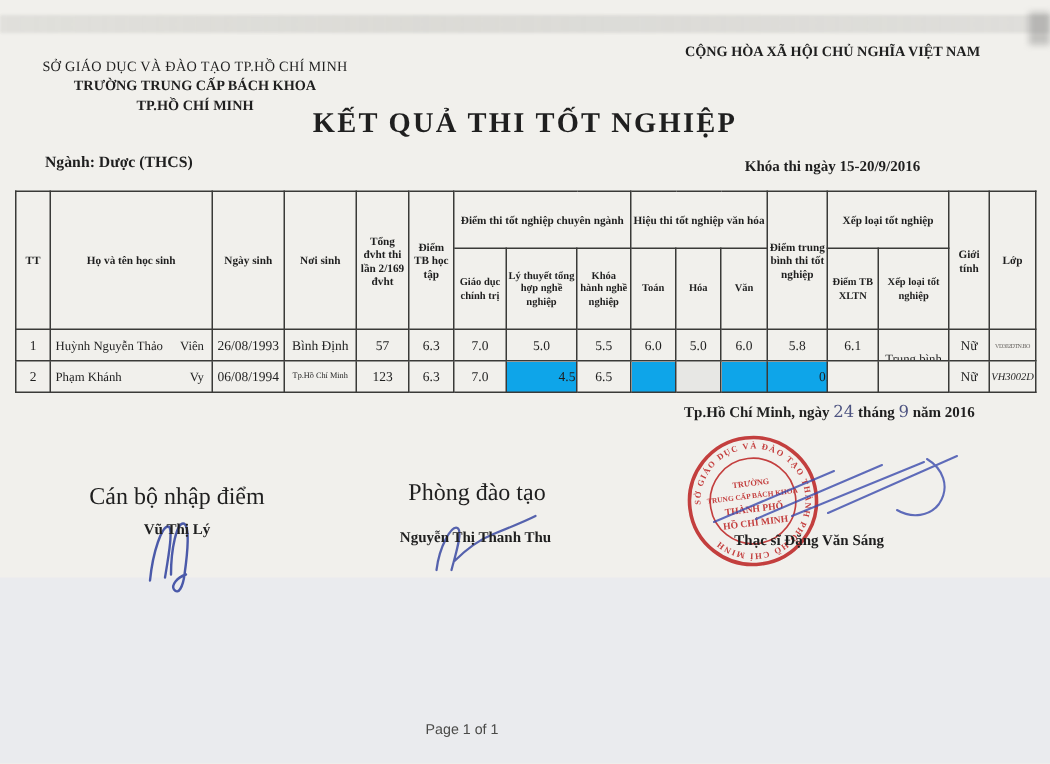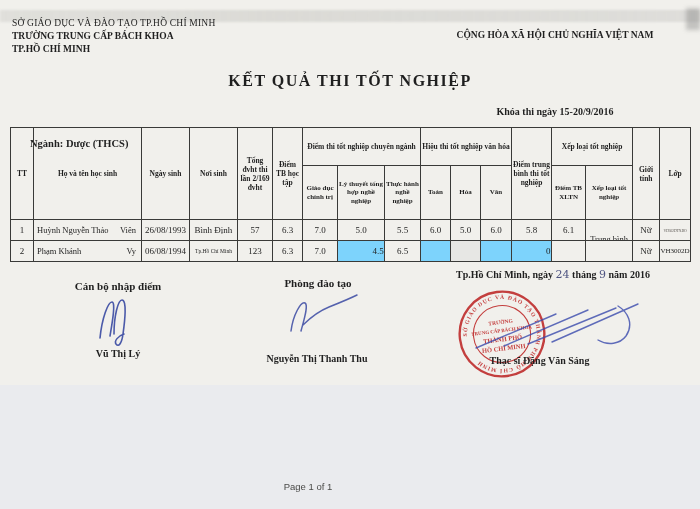--- a/index.html
+++ b/index.html
@@ -9,50 +9,50 @@
     font-family:"Liberation Serif","DejaVu Serif",serif;
     color:#1f1f1f;
   }
   
   .scan-top{position:absolute;left:0;top:10px;width:700px;height:12px;
     background:linear-gradient(90deg,rgba(150,150,145,.18),rgba(170,170,165,.30) 40%,rgba(150,150,148,.22) 75%,rgba(120,120,118,.15));
     filter:blur(1px);}
   .scan-bottom{position:absolute;left:0;top:385px;width:700px;height:124px;background:rgba(226,229,242,.45);}
   .scan-corner{position:absolute;right:0;top:8px;width:14px;height:22px;background:rgba(110,110,108,.35);filter:blur(2px);}
 
-  .hdr-left{position:absolute;left:12px;top:17px;width:236px;text-align:left;font-size:9.5px;line-height:13px;}
+  .hdr-left{position:absolute;left:12px;top:39px;width:236px;text-align:center;font-size:9.5px;line-height:13px;}
   .hdr-left .l1{font-weight:normal;letter-spacing:.2px;}
   .hdr-left .l2,.hdr-left .l3{font-weight:bold;}
   .hdr-right{position:absolute;left:425px;top:29px;width:260px;text-align:center;font-size:9.5px;line-height:13px;font-weight:bold;}
   .hdr-right .l2{font-size:9px;}
   .doc-title{position:absolute;left:0;top:72px;width:700px;text-align:center;
-    font-size:16px;font-weight:bold;letter-spacing:1.5px;}
-  .major{position:absolute;left:30px;top:103px;font-size:10.5px;font-weight:bold;margin-top:35px;}
+    font-size:19px;font-weight:bold;letter-spacing:1.5px;}
+  .major{position:absolute;left:30px;top:103px;font-size:10.5px;font-weight:bold;}
   .session{position:absolute;left:430px;top:106px;width:250px;text-align:center;font-size:10px;font-weight:bold;}
 
   
   .tbl-wrap{position:absolute;left:10px;top:127px;}
   table{border-collapse:collapse;table-layout:fixed;width:680px;background:transparent;}
   th,td{border:1px solid #3a3a38;padding:0;overflow:hidden;}
   th{font-weight:bold;font-size:7.5px;line-height:9px;vertical-align:middle;padding:1px;}
   th.sub{font-size:7px;line-height:8.5px;}
   td{font-size:9px;text-align:center;vertical-align:middle;height:20px;}
   tr.hrow1{height:38px;} tr.hrow2{height:54px;} tr.drow{height:20px;}
   td.name-cell{text-align:left;}
   .name-flex{display:flex;justify-content:space-between;padding:0 5px 0 3px;font-size:8.5px;}
   td.small-txt{font-size:5.5px;}
   td.tiny-txt{font-size:4px;color:#66625e;letter-spacing:-0.3px;}
-  td.shade{background:#7dd3fc;padding-left:34px;}
+  td.shade{background:#0ea5e9;padding-left:34px;}
   td.shade-lt{background:#e7e7e4;}
   td.rank-cell{vertical-align:bottom;font-size:8.5px;padding-bottom:0;}
   td.rank-cell span{position:relative;top:4px;}
 
   
   .sig-block{position:absolute;text-align:center;}
-  .sig-title{font-size:11px;font-weight:bold;}
+  .sig-title{font-size:16px;font-weight:normal;margin-top:43px;}
   .sig-name{font-size:10px;font-weight:bold;}
   .blk-canbo{left:38px;top:280px;width:160px;}
   .blk-phong{left:238px;top:277px;width:160px;}
   .blk-right{left:428px;top:268px;width:250px;}
   .date-line{font-size:10px;font-weight:bold;white-space:nowrap;}
   .hand{font-family:"DejaVu Serif",serif;font-weight:normal;color:#4d5380;font-size:11px;}
   .hieu-truong{font-size:10px;font-weight:bold;margin-top:1px;margin-right:40px;}
   .name-canbo{position:absolute;left:38px;top:348px;width:160px;text-align:center;}
   .name-phong{position:absolute;left:222px;top:353px;width:190px;text-align:center;}
   .name-hieutruong{position:absolute;left:442px;top:355px;width:195px;text-align:center;}
@@ -116,21 +116,21 @@
     <th colspan="3">Điểm thi tốt nghiệp chuyên ngành</th>
     <th colspan="3">Hiệu thi tốt nghiệp văn hóa</th>
     <th rowspan="2">Điểm trung bình thi tốt nghiệp</th>
     <th colspan="2">Xếp loại tốt nghiệp</th>
     <th rowspan="2">Giới tính</th>
     <th rowspan="2">Lớp</th>
   </tr>
   <tr class="hrow2">
     <th class="sub">Giáo dục chính trị</th>
     <th class="sub">Lý thuyết tổng hợp nghề nghiệp</th>
-    <th class="sub">Thực hành nghề nghiệp</th>
+    <th class="sub">Khóa hành nghề nghiệp</th>
     <th class="sub">Toán</th>
     <th class="sub">Hóa</th>
     <th class="sub">Văn</th>
     <th class="sub">Điểm TB XLTN</th>
     <th class="sub">Xếp loại tốt nghiệp</th>
   </tr>
   <tr class="drow">
     <td>1</td>
     <td class="name-cell">
       <div class="name-flex">
@@ -169,21 +169,21 @@
     <td>7.0</td>
     <td class="shade">4.5</td>
     <td>6.5</td>
     <td class="shade"></td>
     <td class="shade-lt"></td>
     <td class="shade"></td>
     <td class="shade">0.0</td>
     <td></td>
     <td></td>
     <td>Nữ</td>
-    <td style="font-size:7px;">VH3002D</td>
+    <td style="font-size:7px;font-style:italic;">VH3002D</td>
   </tr>
 </tbody>
     </table>
 </div>
 
 <div class="sig-block blk-canbo">
   <div class="sig-title">Cán bộ nhập điểm</div>
   <svg class="sig-svg" width="60" height="58" viewBox="0 0 60 58">
     <path d="M12,44 C14,24 20,8 24,8 C28,8 24,30 22,42 M26,40 C26,22 30,6 34,6 C39,6 37,26 35,40 C34,48 31,54 28,50 C26,47 30,42 36,40" fill="none" stroke="#2e3f9e" stroke-width="1.6" opacity="0.85" stroke-linecap="round"></path>
   </svg>

